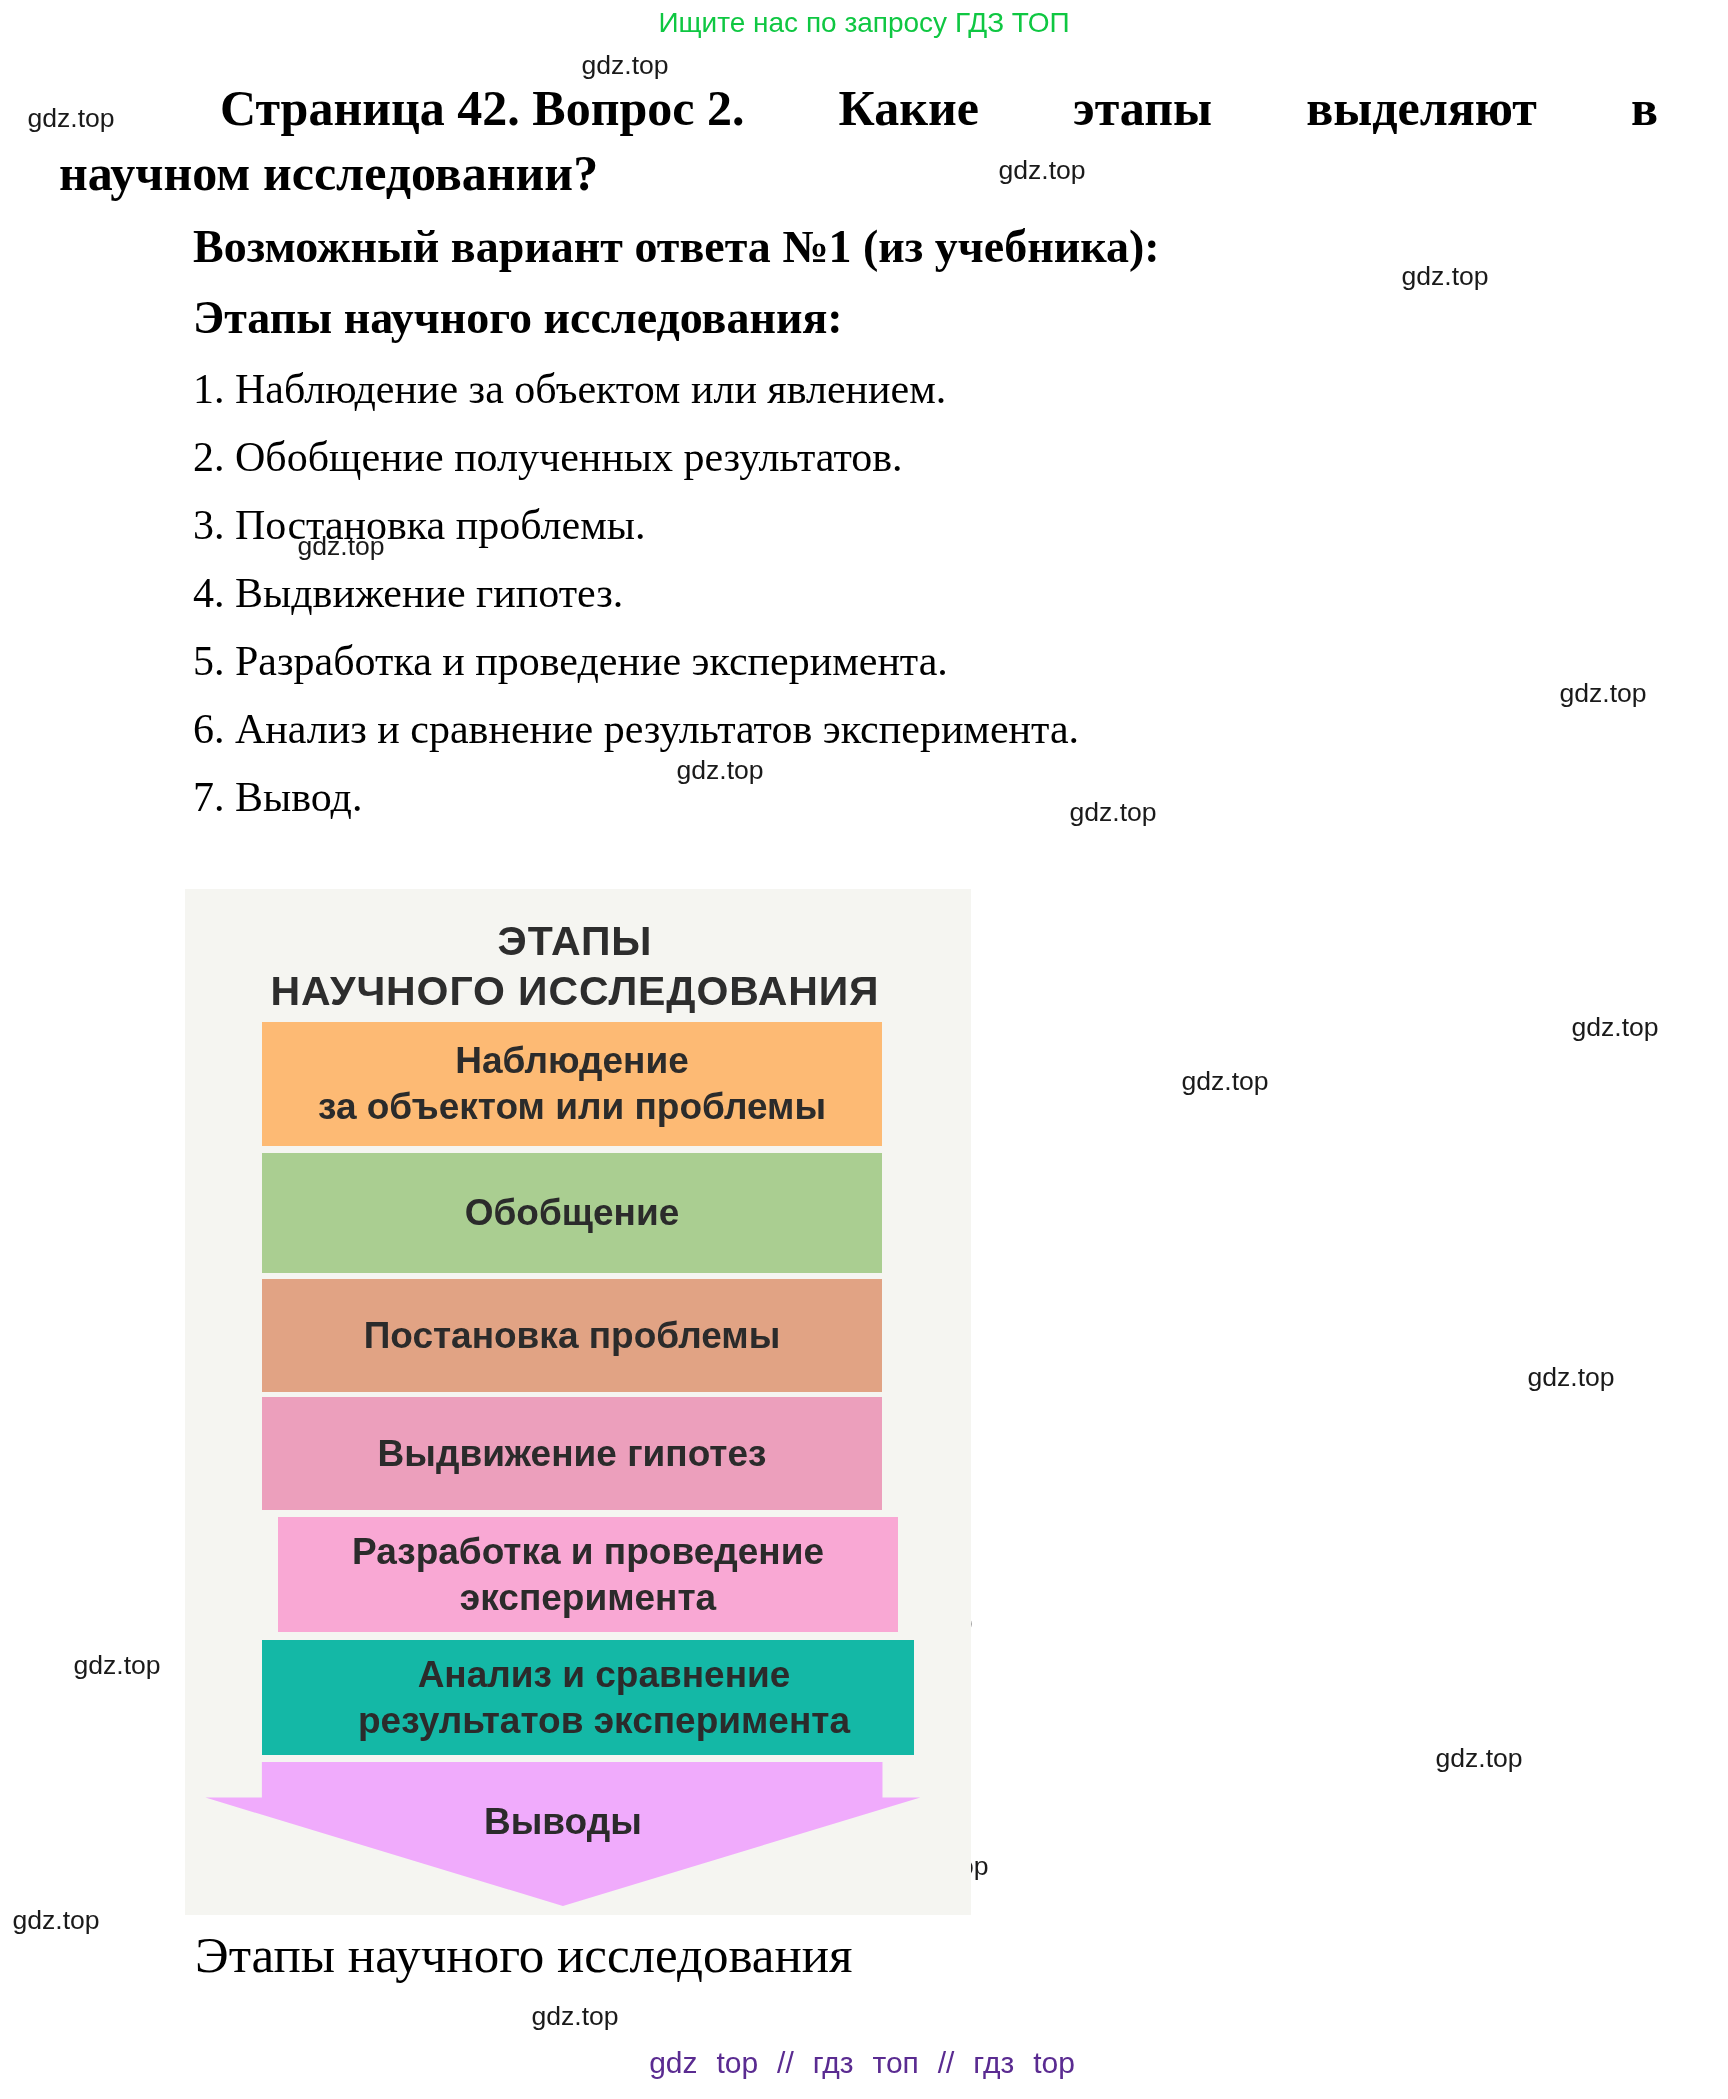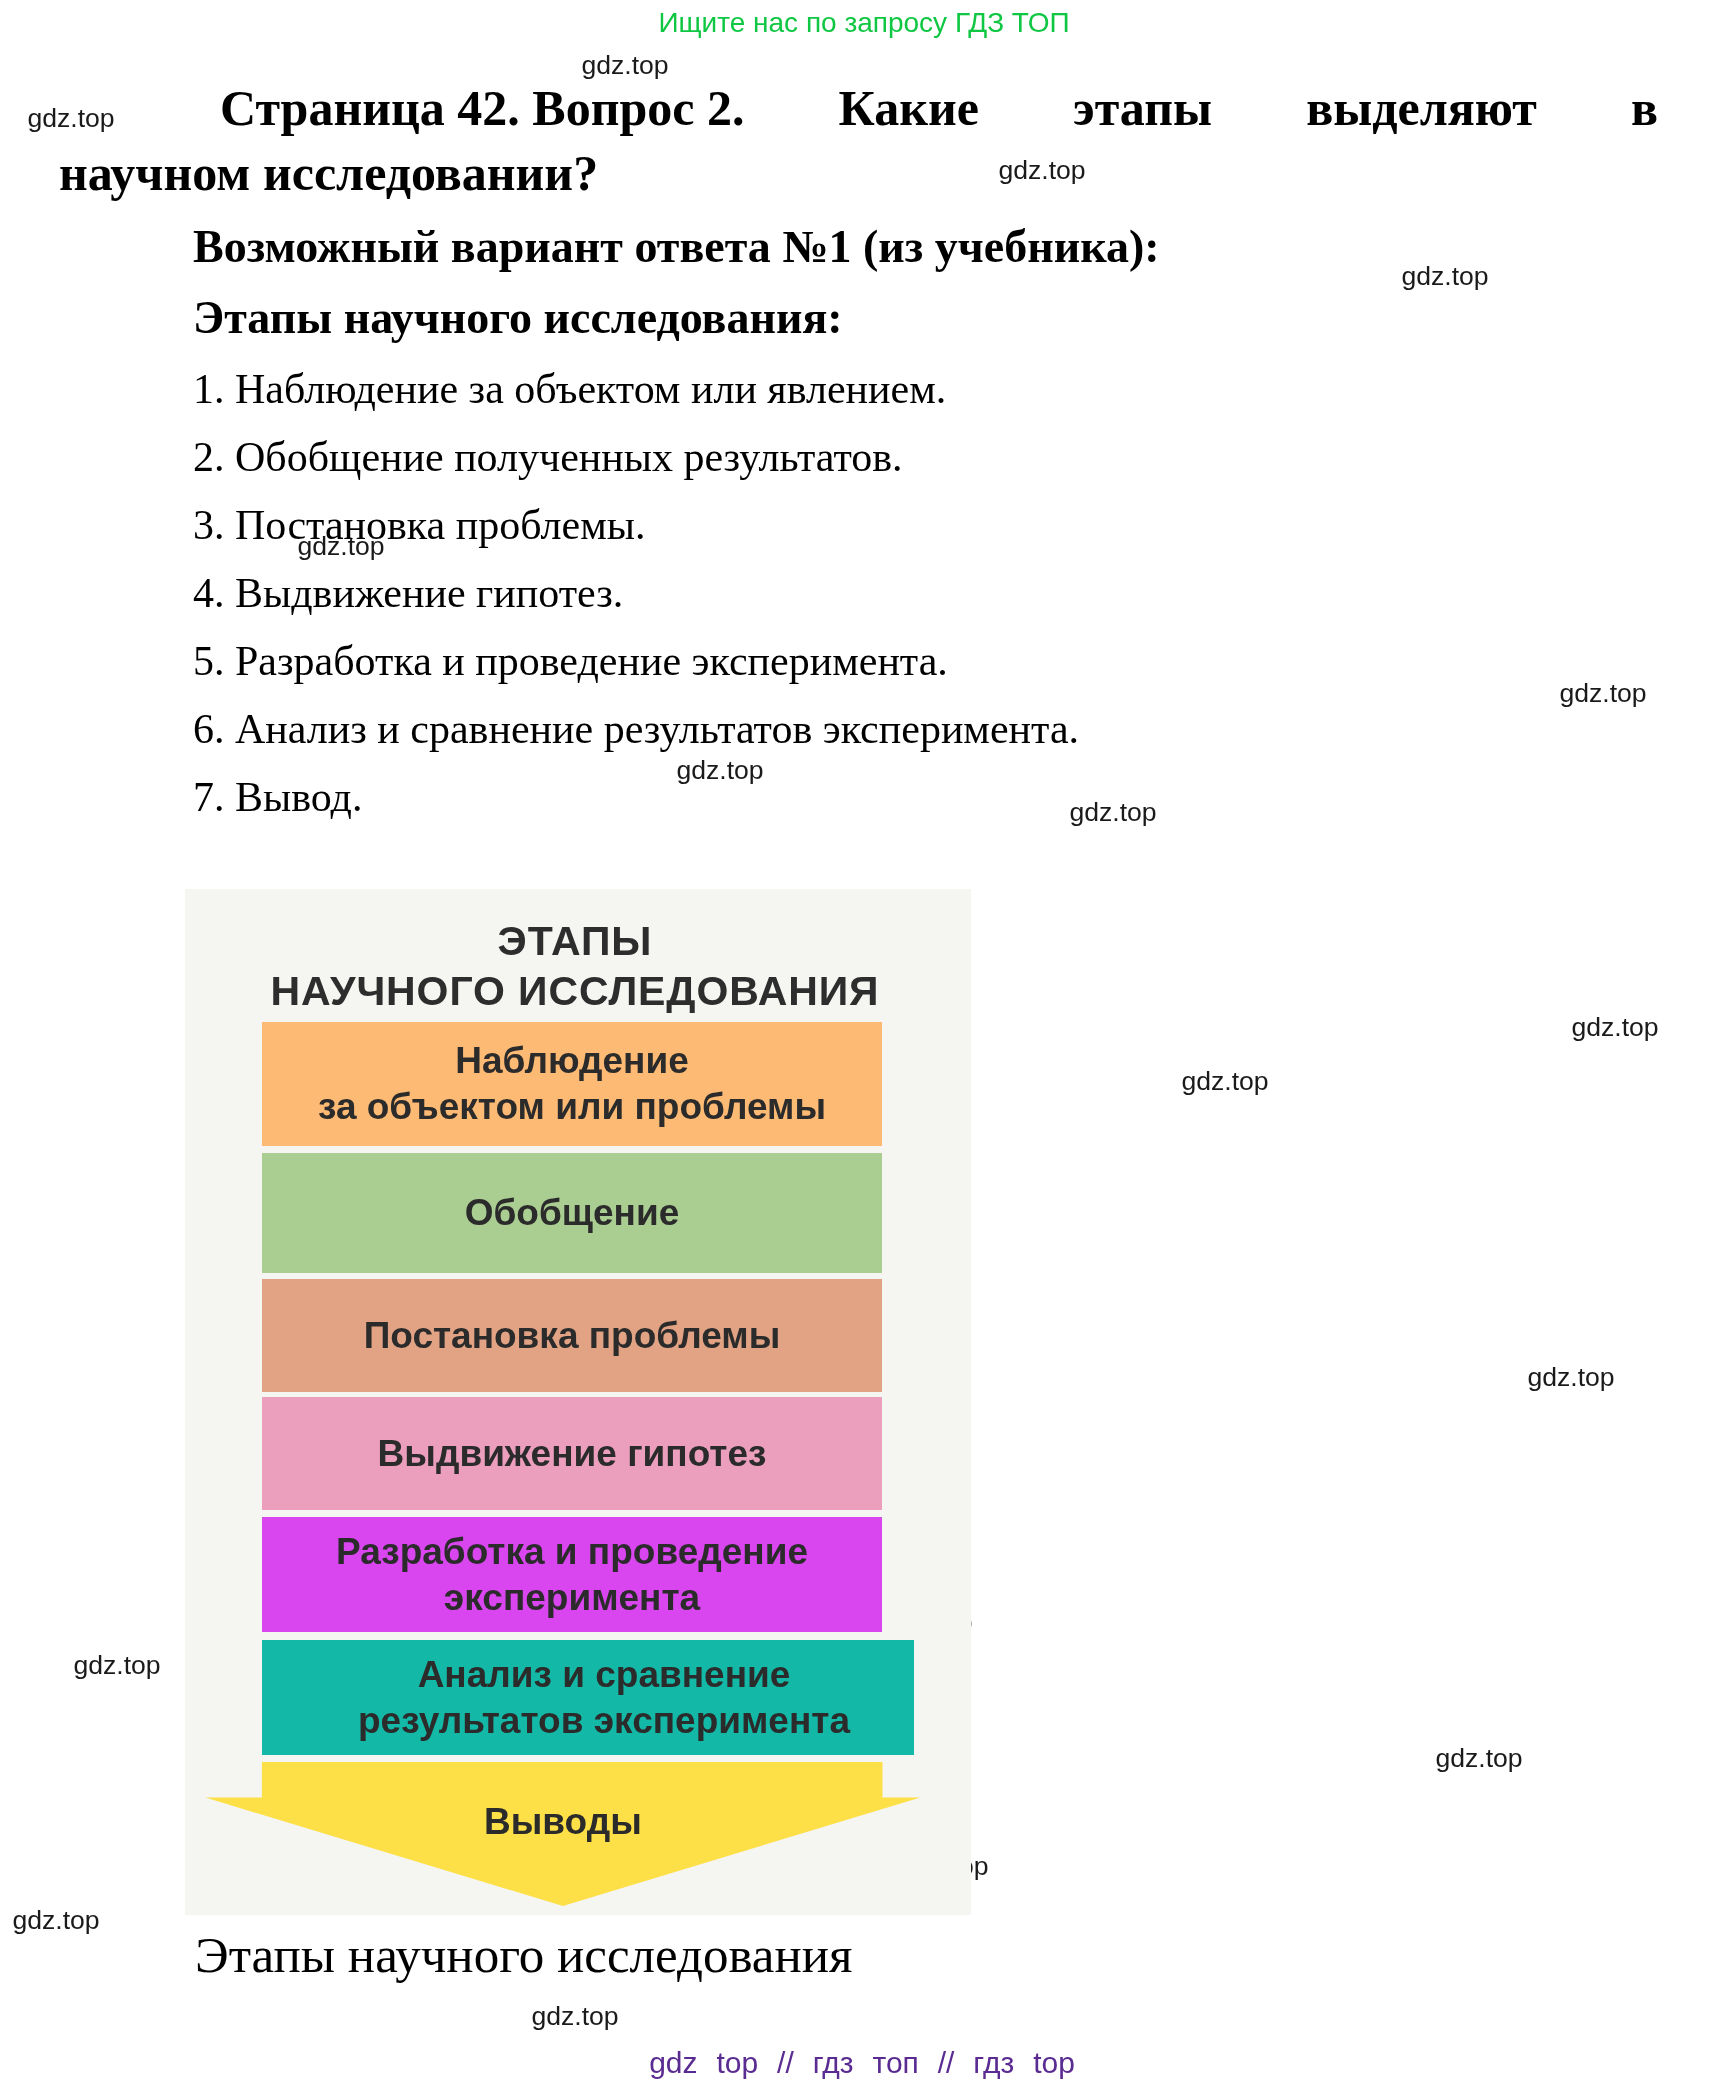--- a/index.html
+++ b/index.html
@@ -152,30 +152,30 @@
     </div>
     <div class="bar bar-2" style="background-color: rgb(170, 206, 145); text-align: right;">
       <div>Обобщение</div>
     </div>
     <div class="bar bar-3" style="background-color: rgb(225, 163, 132);">
       <div>Постановка проблемы</div>
     </div>
     <div class="bar bar-4" style="background-color: rgb(236, 159, 188);">
       <div>Выдвижение гипотез</div>
     </div>
-    <div class="bar bar-5" style="background-color: #d946ef;">
+    <div class="bar bar-5" style="background-color: #f9a8d4; margin-left: 16px;">
       <div>Разработка и проведение</div>
       <div>эксперимента</div>
     </div>
     <div class="bar bar-6" style="background-color: #14b8a6; padding-left: 32px;">
       <div>Анализ и сравнение</div>
       <div>результатов эксперимента</div>
     </div>
 
-    <div class="arrow" style="background-color: #fde047;">
+    <div class="arrow" style="background-color: #f0abfc;">
       <div class="arrow-label">Выводы</div>
     </div>
   </div>
 
   <div class="caption">Этапы научного исследования</div>
 
   <div class="footer" style="color: rgb(90, 43, 145);">gdz top // гдз топ // гдз top</div>
 
 </div>
 

